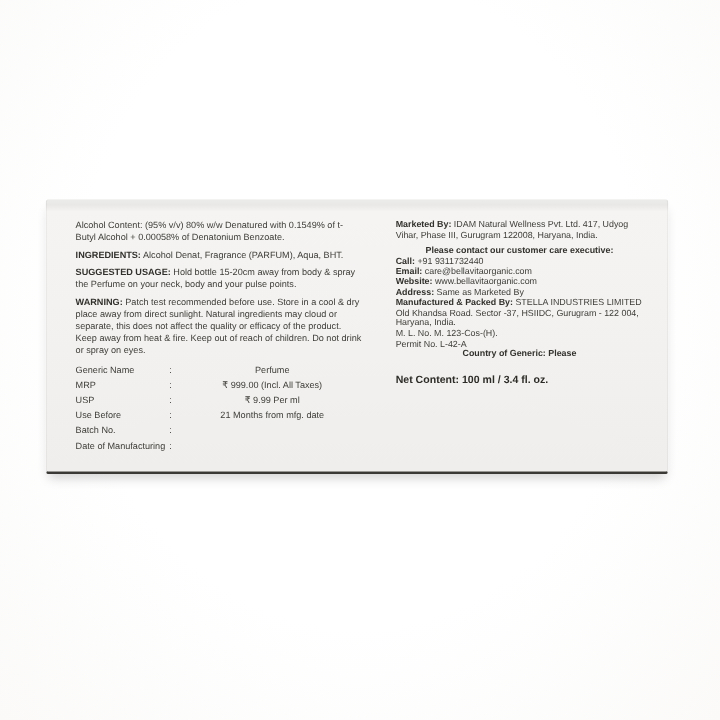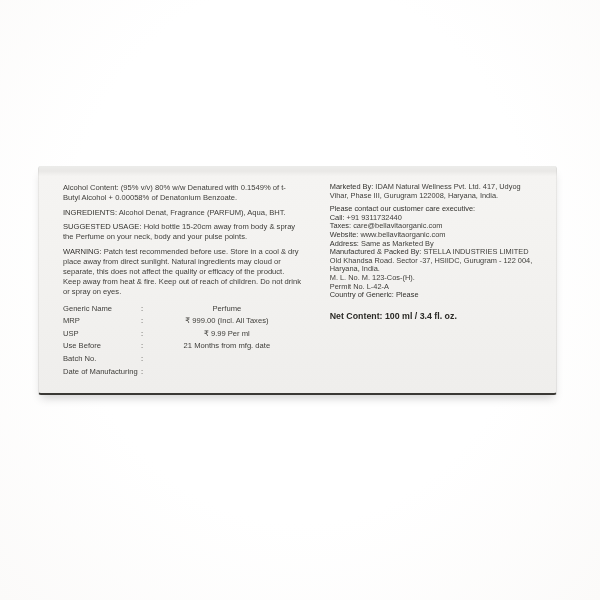--- a/index.html
+++ b/index.html
@@ -41,21 +41,21 @@
     width: 250px;
     font-size: 7.6px;
     line-height: 10px;
   }
   .col-right {
     width: 216px;
     font-size: 7.4px;
     line-height: 8.6px;
   }
   p { margin: 0 0 4.5px 0; }
-  b, .bold { font-weight: normal; color: #32312d; }
+  b, .bold { font-weight: bold; color: #32312d; text-align: center; }
   .details { margin-top: 3px; }
   .drow {
     display: flex;
     align-items: flex-end;
     min-height: 12.6px;
   }
   .drow .lbl { width: 78px; line-height: 11px; }
   .drow .sep { width: 11px; }
   .drow .val { flex: 1; text-align: center; }
   .sec { margin-bottom: 5px; }
@@ -116,21 +116,21 @@
             <span class="val"></span>
           </div>
         </div>
       </div>
 
       <div class="col-right">
         <div class="sec"><b>Marketed By:</b> <span>IDAM Natural Wellness Pvt. Ltd. 417, Udyog Vihar, Phase III, Gurugram 122008, Haryana, India.</span></div>
 
         <div class="line bold">Please contact our customer care executive:</div>
         <div class="line"><b>Call:</b> <span>+91 9311732440</span></div>
-        <div class="line"><b>Taxes:</b> <span>care@bellavitaorganic.com</span></div>
+        <div class="line"><b>Email:</b> <span>care@bellavitaorganic.com</span></div>
         <div class="line"><b>Website:</b> <span>www.bellavitaorganic.com</span></div>
         <div class="line sec"><b>Address:</b> <span>Same as Marketed By</span></div>
 
         <div><b>Manufactured &amp; Packed By:</b> <span>STELLA INDUSTRIES LIMITED Old Khandsa Road. Sector -37, HSIIDC, Gurugram - 122 004, Haryana, India.</span></div>
         <div class="line">M. L. No. M. 123-Cos-(H).</div>
         <div class="line">Permit No. L-42-A</div>
         <div class="line bold"><b>Country of Generic:</b> <span>Please</span></div>
 
         <div class="net"><span>Net Content:</span> <span>100 ml / 3.4 fl. oz.</span></div>
       </div>

